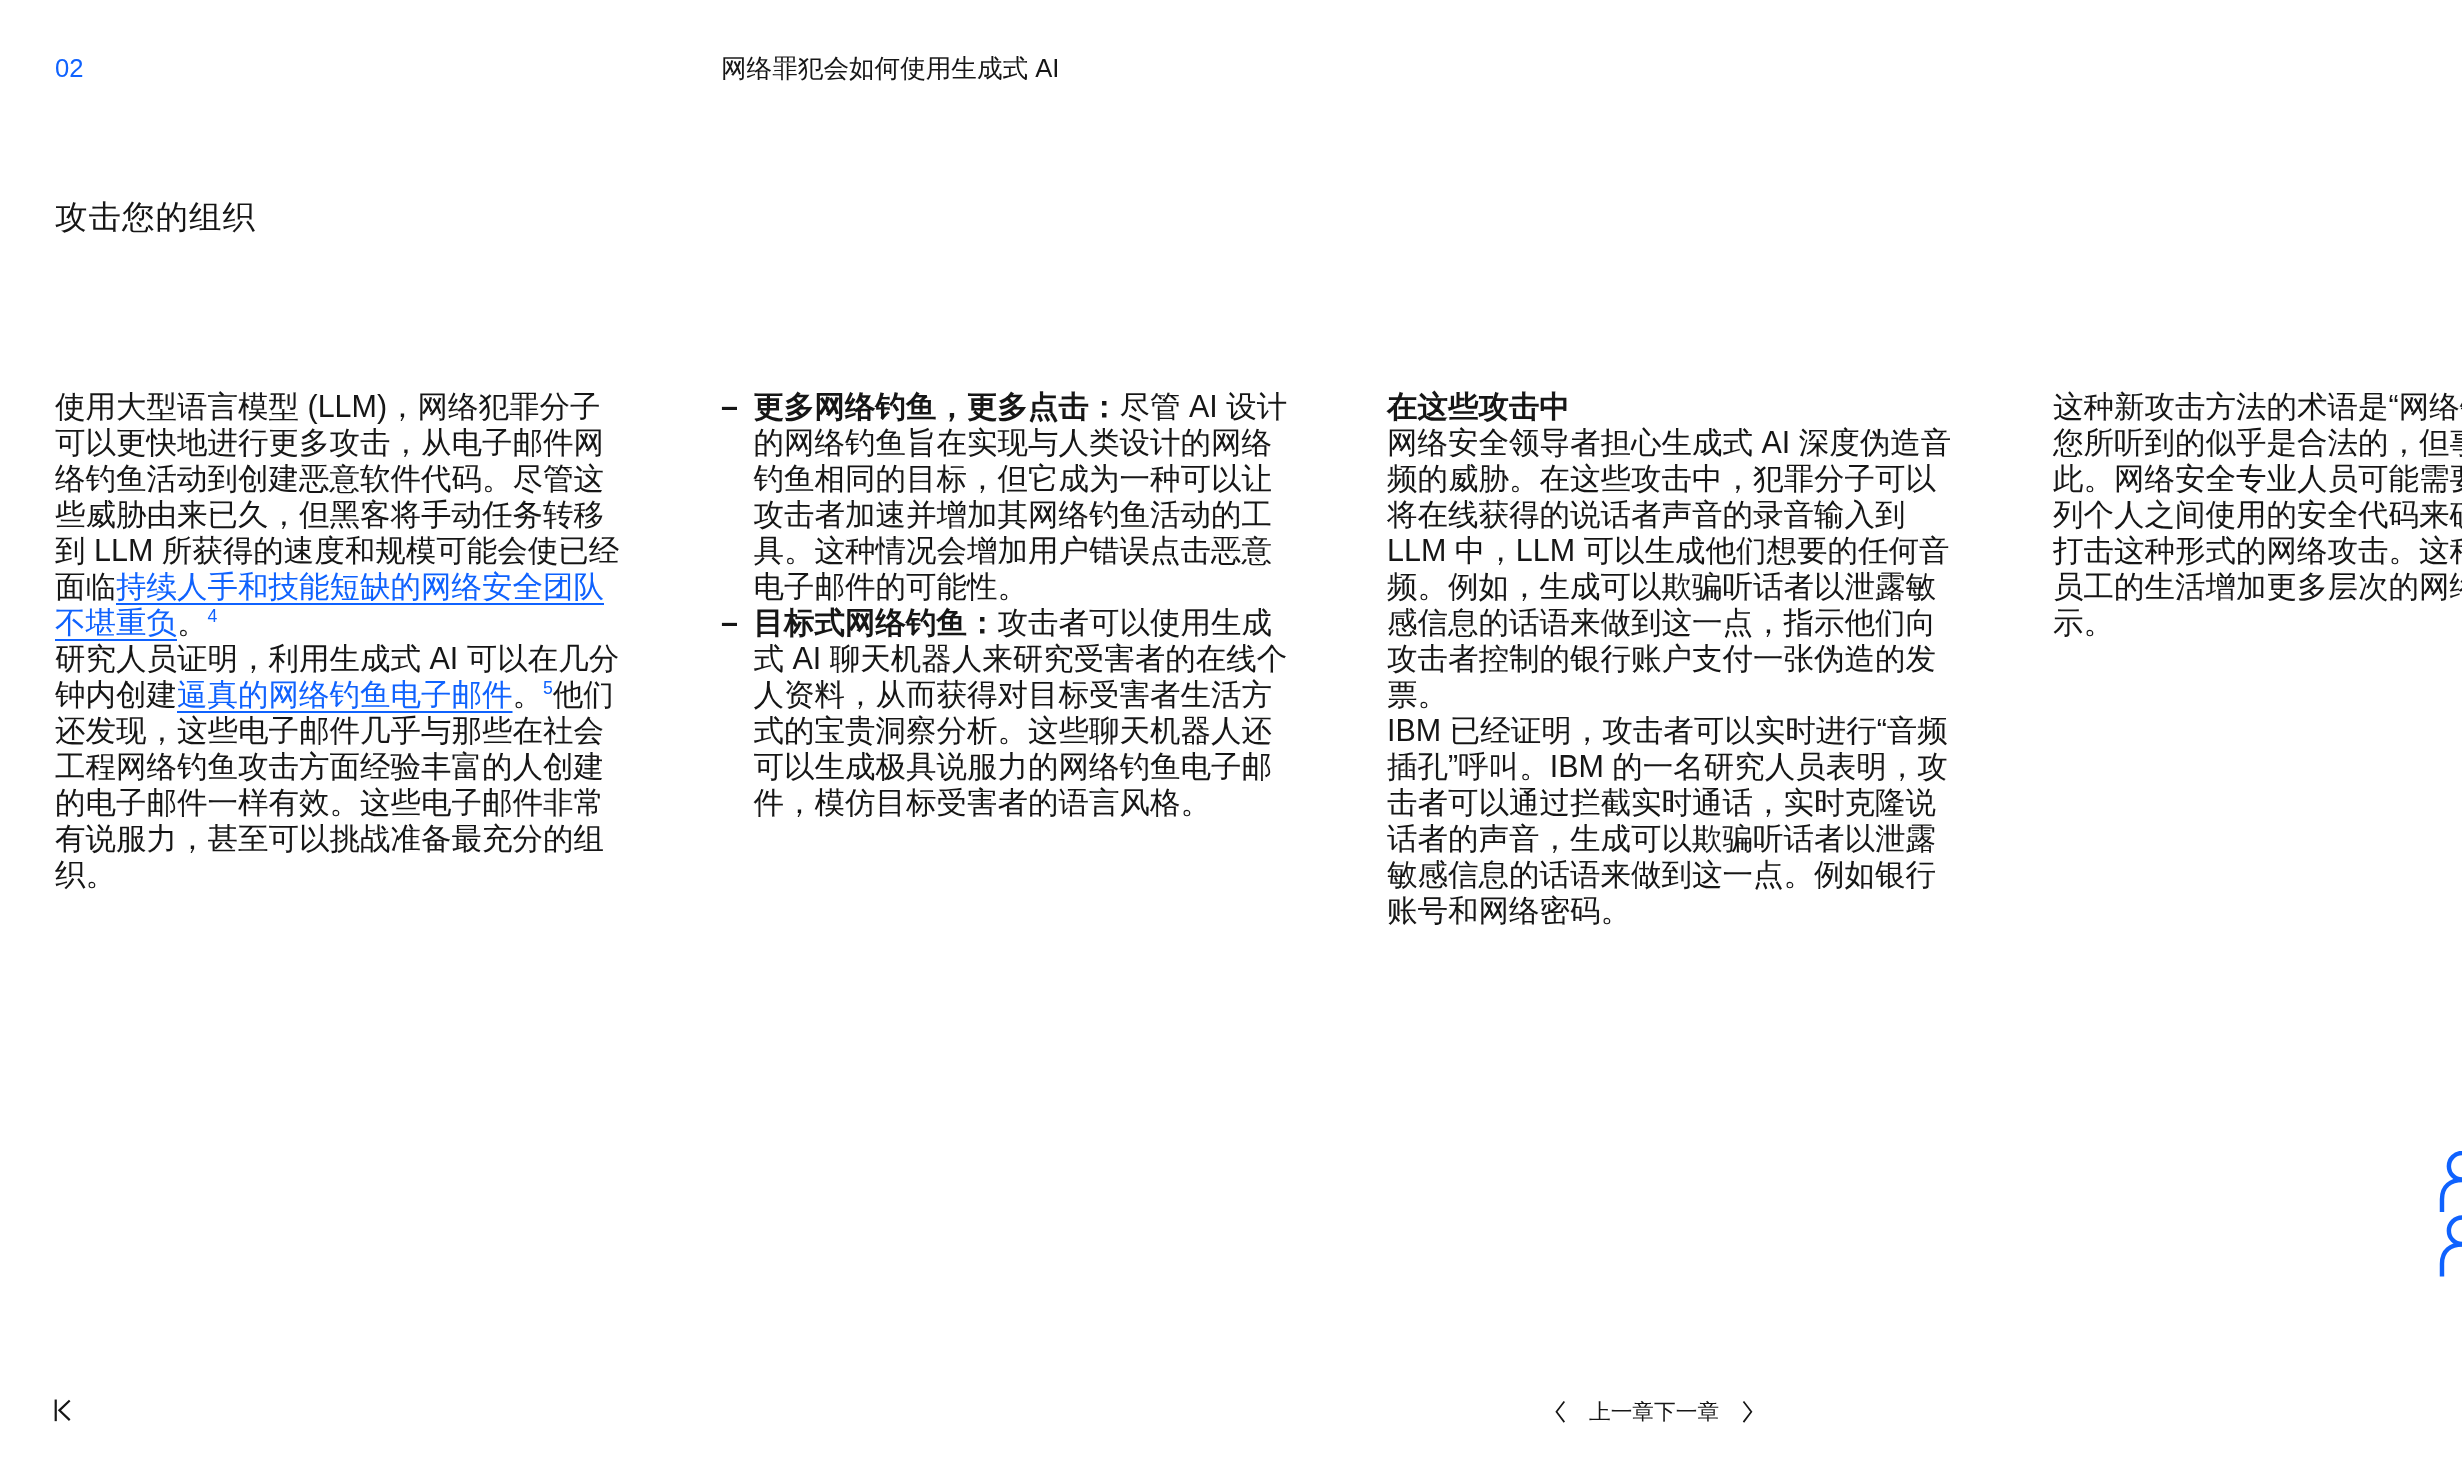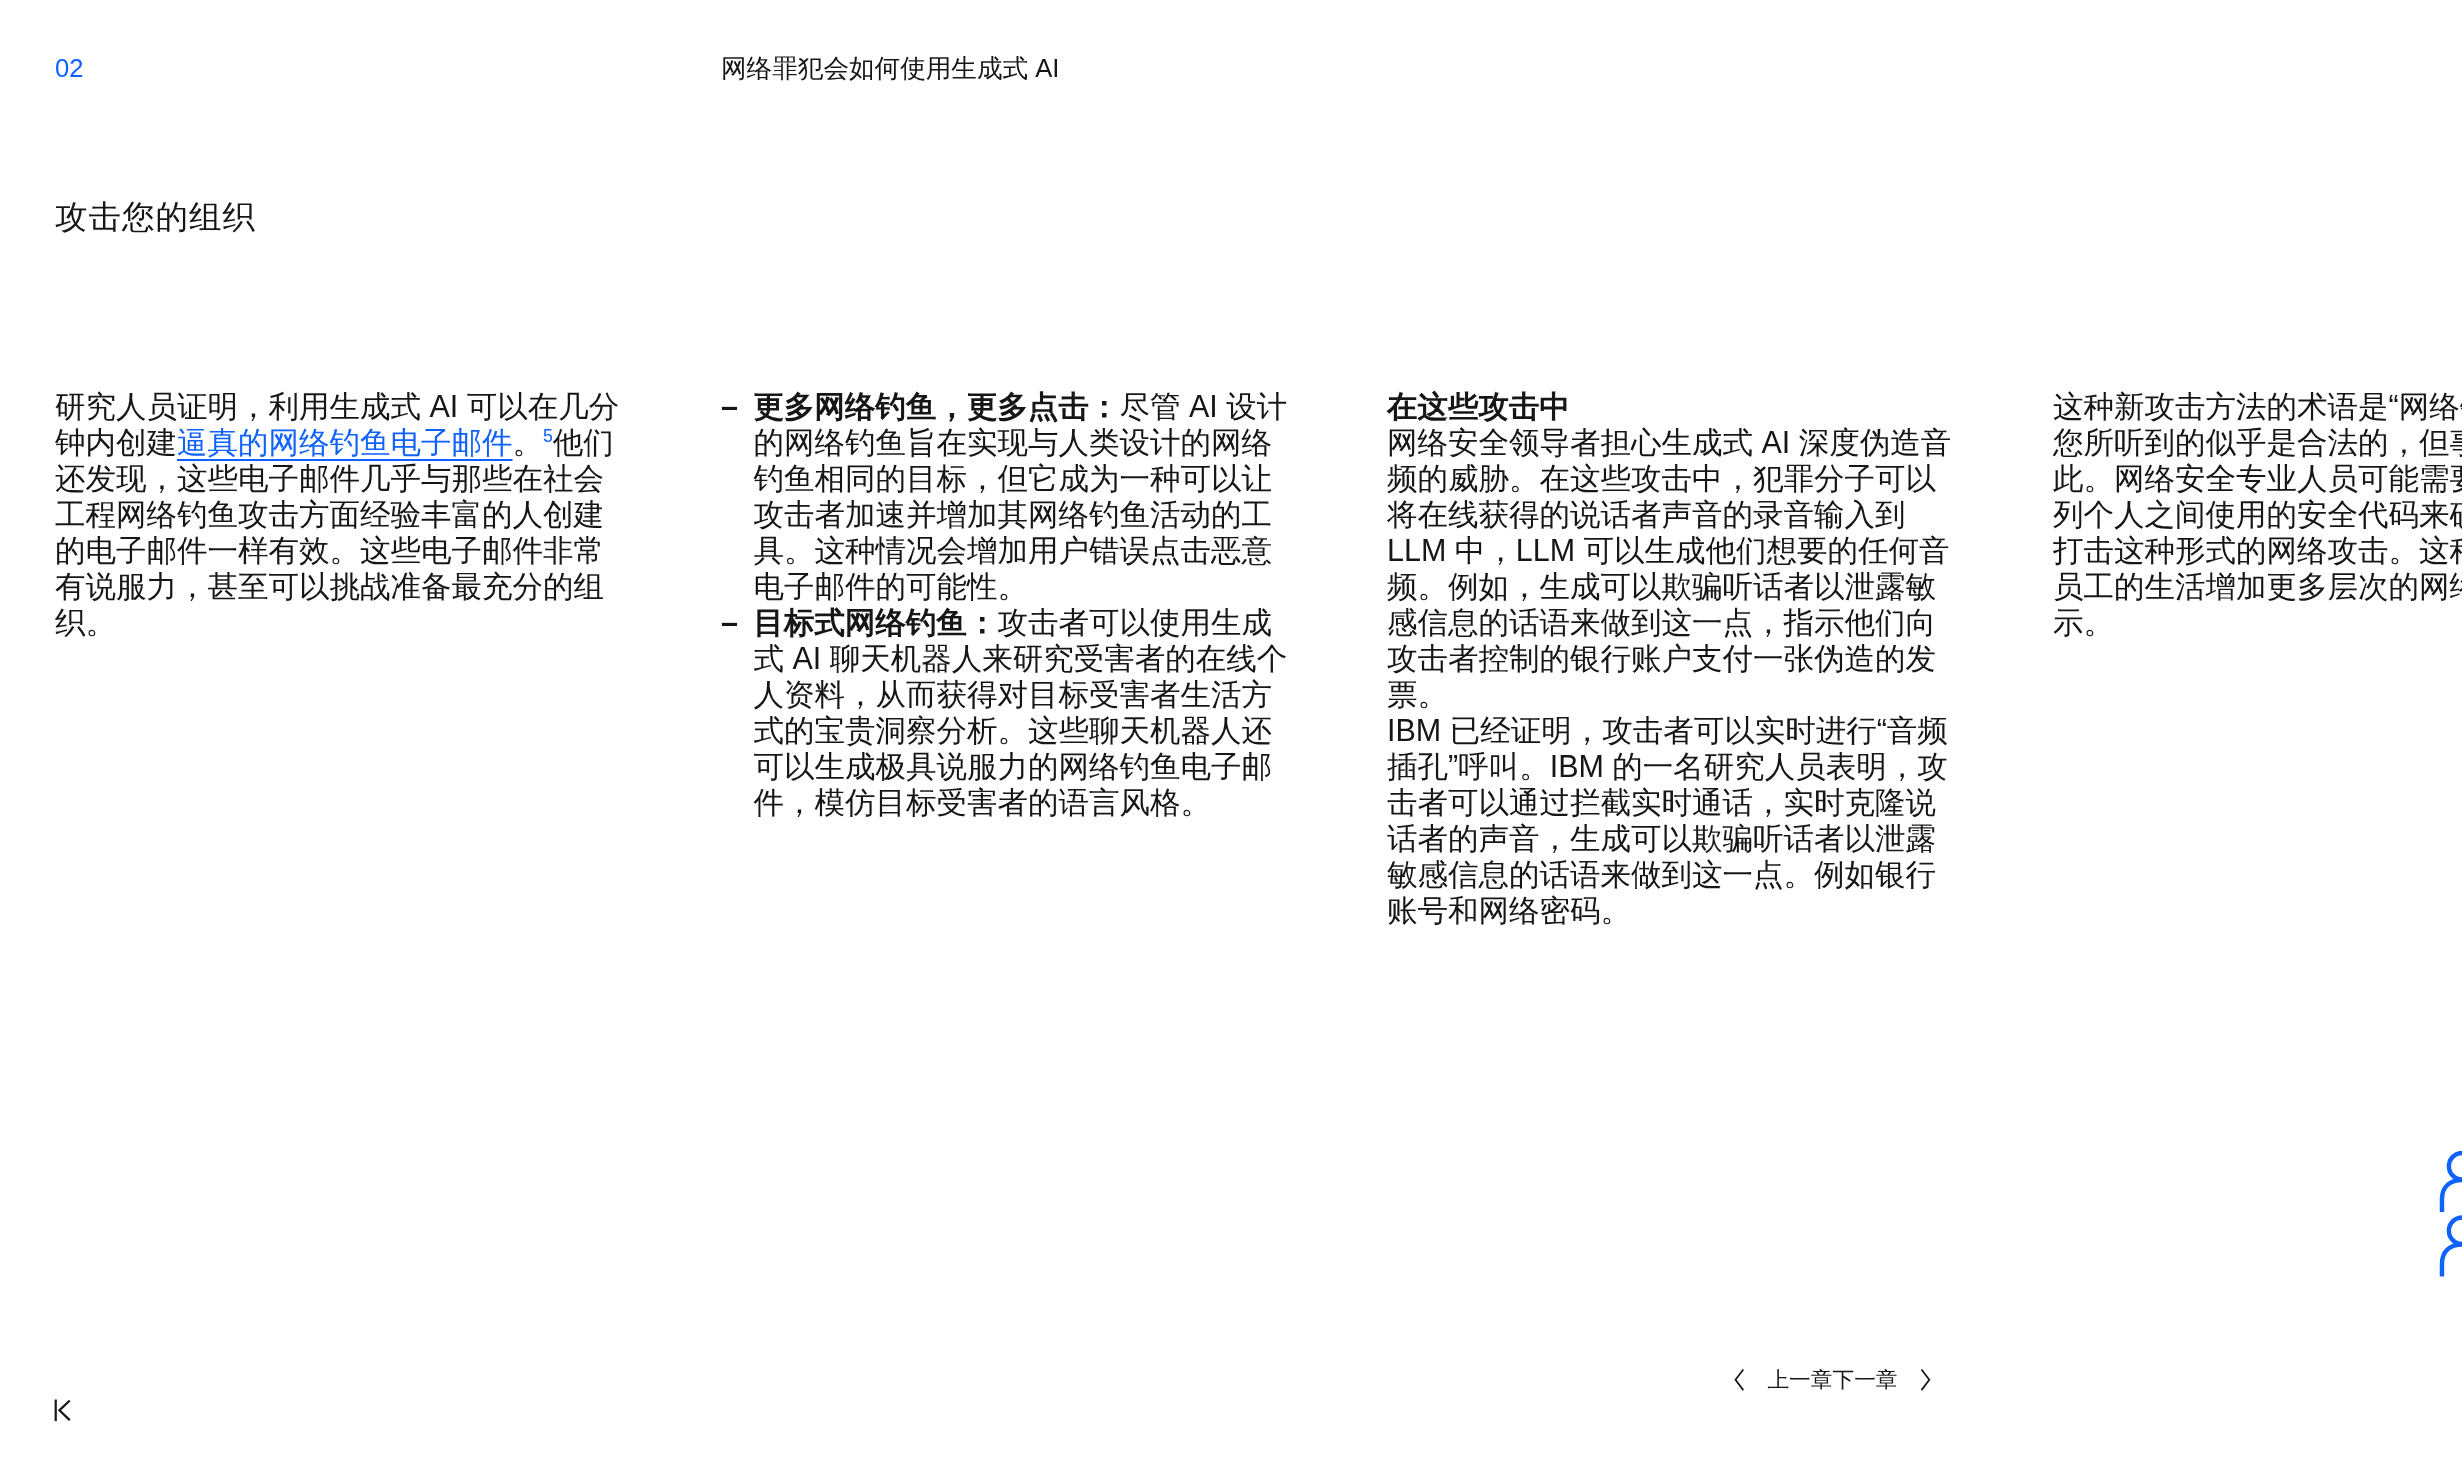--- a/index.html
+++ b/index.html
@@ -50,22 +50,22 @@
     font-size:17.7px;
     line-height:0;
     vertical-align:super;
     cursor:pointer;
   }
   .skip-button{
     position:absolute;left:54px;top:1399px;
     cursor:pointer;
   }
   .chapter-nav{
-    position:absolute;left:1376px;top:1364px;width:556px;height:31.5px;
-    display:flex;justify-content:flex-end;align-items:center;
+    position:absolute;left:1376px;top:1396px;width:556px;height:31.5px;
+    display:flex;justify-content:center;align-items:center;
   }
   .nav-button{
     display:flex;align-items:center;gap:21.7px;
     font-size:21.7px;color:var(--ink);cursor:pointer;
   }
   .people-icon{
     position:absolute;left:2439px;top:1151px;
   }
   svg{display:block;}
 </style>
@@ -73,20 +73,21 @@
 <body>
 
 <span class="section-number">02</span>
 <div class="page-title">网络罪犯会如何使用生成式 AI</div>
 
 <h1 class="section-title">攻击您的组织</h1>
 
 <main class="columns">
 
   <section class="col">
+    <p><span>使用大型语言模型 (LLM)，网络犯罪分子可以更快地进行更多攻击，从电子邮件网络钓鱼活动到创建恶意软件代码。尽管这些威胁由来已久，但黑客将手动任务转移到 LLM 所获得的速度和规模可能会使已经面临</span><a class="link">持续人手和技能短缺的网络安全团队不堪重负</a><span>。</span><sup class="fn">4</sup></p>
     <p><span>研究人员证明，利用生成式 AI 可以在几分钟内创建</span><a class="link">逼真的网络钓鱼电子邮件</a><span>。</span><sup class="fn">5</sup><span>他们还发现，这些电子邮件几乎与那些在社会工程网络钓鱼攻击方面经验丰富的人创建的电子邮件一样有效。这些电子邮件非常有说服力，甚至可以挑战准备最充分的组织。</span></p>
   </section>
 
   <section class="col">
     <div class="bullet">
       <span class="bullet-dash">–</span>
       <p><span class="lead">更多网络钓鱼，更多点击：</span><span>尽管 AI 设计的网络钓鱼旨在实现与人类设计的网络钓鱼相同的目标，但它成为一种可以让攻击者加速并增加其网络钓鱼活动的工具。这种情况会增加用户错误点击恶意电子邮件的可能性。</span></p>
     </div>
     <div class="bullet">
       <span class="bullet-dash">–</span>

